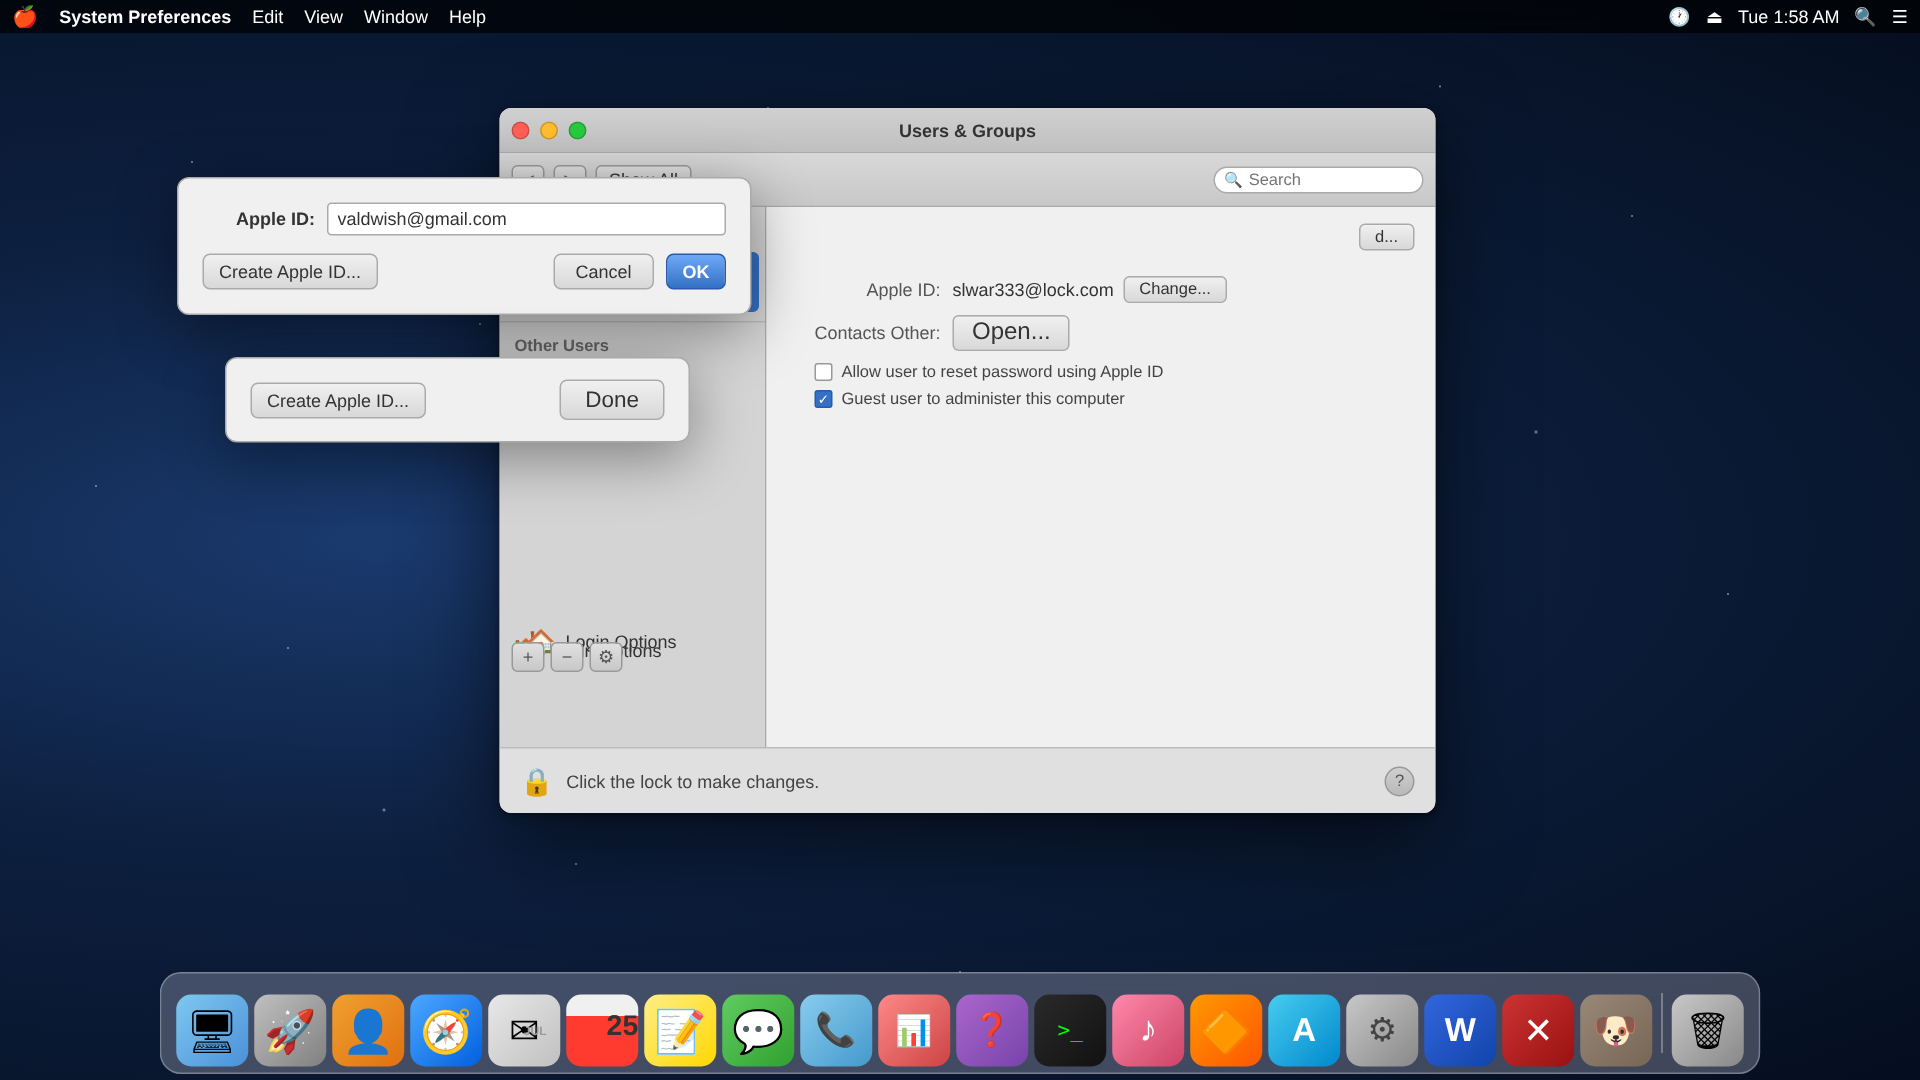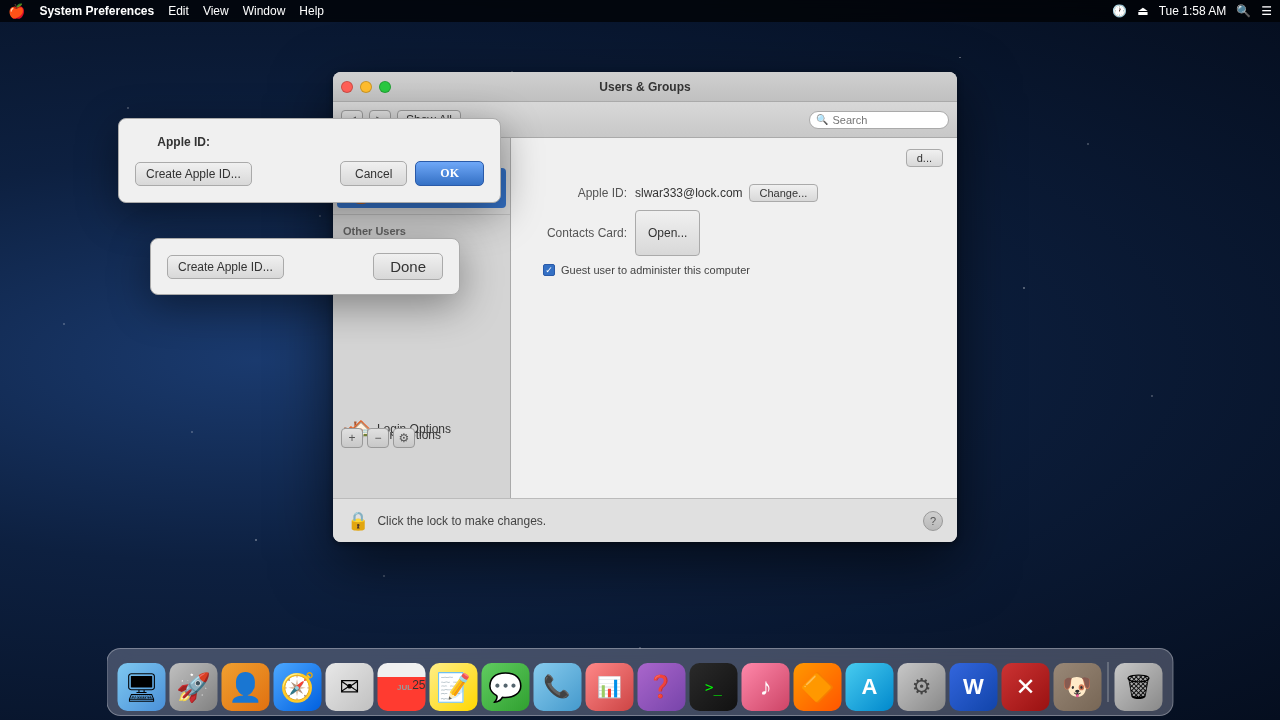--- a/index.html
+++ b/index.html
@@ -295,25 +295,25 @@
       padding: 2px 10px;
       background: linear-gradient(180deg, #f0f0f0, #d8d8d8);
       border: 1px solid #aaa;
       border-radius: 4px;
       font-size: 11px;
       color: #333;
       cursor: pointer;
     }
 
     .open-btn {
-      padding: 15px 12px;
+      padding: 2px 12px;
       background: linear-gradient(180deg, #f0f0f0, #d8d8d8);
       border: 1px solid #aaa;
       border-radius: 4px;
-      font-size: 12px;
+      font-size: 16px;
       color: #333;
       cursor: pointer;
     }
 
     .checkbox-row {
       display: flex;
       align-items: center;
       gap: 6px;
       margin: 6px 0 6px 16px;
     }
@@ -467,29 +467,28 @@
       padding: 4px 14px;
       background: linear-gradient(180deg, #f0f0f0, #d8d8d8);
       border: 1px solid #aaa;
       border-radius: 5px;
       font-size: 12px;
       color: #333;
       cursor: pointer;
     }
 
     .btn-ok {
-      padding: 4px 24px;
+      padding: 4px 10px;
       background: linear-gradient(180deg, #6fa8f8, #3470c4);
       border: 1px solid #2a5aa8;
       border-radius: 5px;
       font-size: 12px;
       color: white;
       cursor: pointer;
       font-weight: bold;
-      font-family: Liberation Serif, serif;
     }
 
     .btn-create-apple-id {
       padding: 4px 10px;
       background: linear-gradient(180deg, #f0f0f0, #d8d8d8);
       border: 1px solid #aaa;
       border-radius: 5px;
       font-size: 12px;
       color: #333;
       cursor: pointer;
@@ -693,44 +692,49 @@
         </div>
 
         <div style="margin-top: 30px;">
           <div class="field-row">
             <span class="field-label">Apple ID:</span>
             <span class="field-value">slwar333@lock.com</span>
             <button class="change-btn">Change...</button>
           </div>
 
           <div class="field-row">
-            <span class="field-label">Contacts Card:</span>
+            <span class="field-label">Contacts Other:</span>
             <button class="open-btn">Open...</button>
           </div>
 
+          <div class="checkbox-row">
+            <div class="checkbox"></div>
+            <span class="checkbox-label">Allow user to reset password using Apple ID</span>
+          </div>
 
           <div class="checkbox-row">
             <div class="checkbox checked">✓</div>
             <span class="checkbox-label">Guest user to administer this computer</span>
           </div>
 
         </div>
       </div>
     </div>
 
     <div class="window-footer">
       <span class="lock-icon">🔒</span>
       <span class="footer-text">Click the lock to make changes.</span>
       <div class="help-btn">?</div>
     </div>
   </div>
 
   <div class="dialog-signin">
     <div class="dialog-field-row">
       <label class="dialog-field-label">Apple ID:</label>
+      <input class="dialog-input" type="text" value="valdwish@gmail.com" style="">
     </div>
     <div class="dialog-buttons-left">
       <button class="btn-create-apple-id">Create Apple ID...</button>
       <div style="display:flex; gap:8px;">
         <button class="btn-cancel">Cancel</button>
         <button class="btn-ok">OK</button>
       </div>
     </div>
   </div>
 
@@ -742,21 +746,21 @@
   </div>
 
   <div class="dock">
     <div class="dock-icon dock-finder">🖥</div>
     <div class="dock-icon dock-rocket">🚀</div>
     <div class="dock-icon dock-address">👤</div>
     <div class="dock-icon dock-safari">🧭</div>
     <div class="dock-icon dock-mail" style="background:linear-gradient(135deg,#e8e8e8,#c0c0c0);font-size:24px;">✉</div>
     <div class="dock-icon dock-calendar" style="background:linear-gradient(180deg,#f0f0f0 30%,#ff3b30 30%);color:#333;font-size:13px;font-weight:bold;flex-direction:row;display:flex;align-items:center;justify-content:flex-end;padding-bottom:4px;">
       <span style="font-size:8px;color:#999;margin-top:4px;">JUL</span>
-      <span style="font-size:12px;font-weight:normal;color:#333;">25</span>
+      <span style="font-size:19px;font-weight:bold;color:#333;margin-left:40px;">25</span>
     </div>
     <div class="dock-icon dock-notes">📝</div>
     <div class="dock-icon dock-messages" style="background:linear-gradient(135deg,#60cc60,#30a030);color:white;">💬</div>
     <div class="dock-icon" style="background:linear-gradient(135deg,#88ccee,#4499cc);color:white;font-size:22px;">📞</div>
     <div class="dock-icon" style="background:linear-gradient(135deg,#ff8888,#cc4444);color:white;font-size:20px;">📊</div>
     <div class="dock-icon" style="background:linear-gradient(135deg,#aa66cc,#7744aa);color:white;font-size:22px;">❓</div>
     <div class="dock-icon" style="background:linear-gradient(135deg,#2a2a2a,#111);color:#0f0;font-size:14px;font-family:monospace;">&gt;_</div>
     <div class="dock-icon" style="background:linear-gradient(135deg,#ff88aa,#cc4466);color:white;font-size:24px;">♪</div>
     <div class="dock-icon" style="background:linear-gradient(135deg,#ff9900,#ff5500);color:white;font-size:28px;">🔶</div>
     <div class="dock-icon" style="background:linear-gradient(135deg,#48ccf0,#0088cc);color:white;font-size:22px;font-weight:bold;">A</div>

